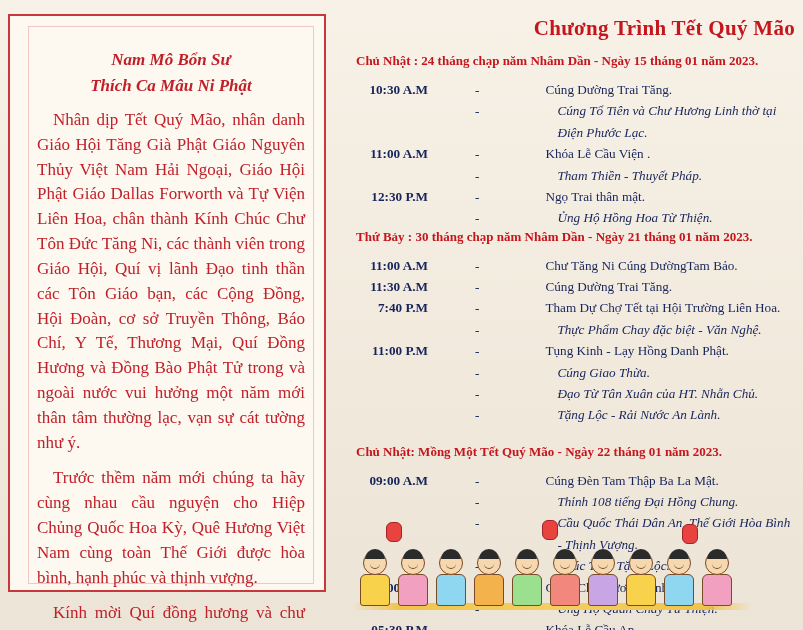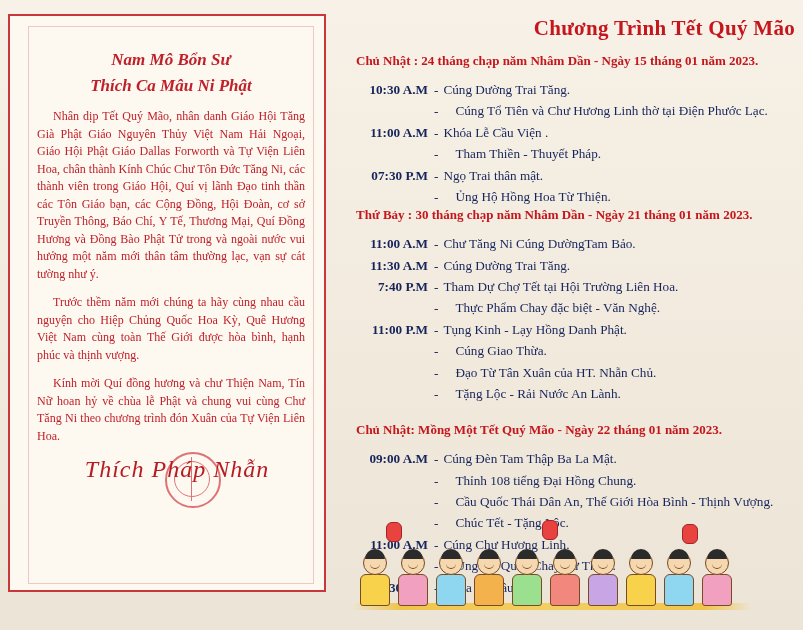--- a/index.html
+++ b/index.html
@@ -46,21 +46,21 @@
     font-weight: bold;
     font-size: 17px;
     line-height: 1.5;
     margin-top: 14px;
     margin-bottom: 10px;
     font-family: "Liberation Serif", serif;
   }
   .homage div { white-space: nowrap; }
   .body-text {
     color: #c02029;
-    font-size: 12px;
+    font-size: 17px;
     line-height: 1.46;
     text-align: justify;
     text-justify: inter-word;
     margin: 0 0 11px 0;
     text-indent: 16px;
     font-family: "Liberation Serif", serif;
   }
   .sig-area {
     position: relative;
     height: 120px;
@@ -137,41 +137,43 @@
   }
   .sched {
     margin: 0 0 0 14px;
   }
   .row {
     display: flex;
     align-items: baseline;
     font-size: 13.2px;
     line-height: 1.62;
     color: #1c2a63;
+    gap: 41px;
   }
   .row .time {
     color: #16245c;
     font-weight: bold;
     width: 74px;
     min-width: 74px;
     text-align: right;
     padding-right: 6px;
     white-space: nowrap;
     font-family: "Liberation Serif", serif;
   }
   .row .dash {
     color: #16245c;
     padding-right: 5px;
   }
   .row .txt {
     color: #16245c;
     font-family: "Liberation Serif", serif;
+    margin-left: 20px;
   }
   .row.sub .time { visibility: hidden; }
-  .row.sub .txt { padding-left: 12px; }
+  .row.sub .txt { padding-left: 12px; font-style: italic; }
   
   .kids {
     position: absolute;
     left: 12px;
     top: 512px;
     width: 400px;
     height: 92px;
   }
   .kid {
     position: absolute;
@@ -267,21 +269,21 @@
         <span class="time">11:00 A.M</span>
           <span class="dash">-</span>
           <span class="txt">Khóa Lễ Cầu Viện .</span>
       </div>
       <div class="row sub">
         <span class="time"></span>
           <span class="dash">-</span>
           <span class="txt">Tham Thiền - Thuyết Pháp.</span>
       </div>
       <div class="row">
-        <span class="time">07:30 P.M</span>
+        <span class="time">12:30 P.M</span>
           <span class="dash">-</span>
           <span class="txt">Ngọ Trai thân mật.</span>
       </div>
       <div class="row sub">
         <span class="time"></span>
           <span class="dash">-</span>
           <span class="txt">Ủng Hộ Hồng Hoa Từ Thiện.</span>
       </div>
     </div>
 

